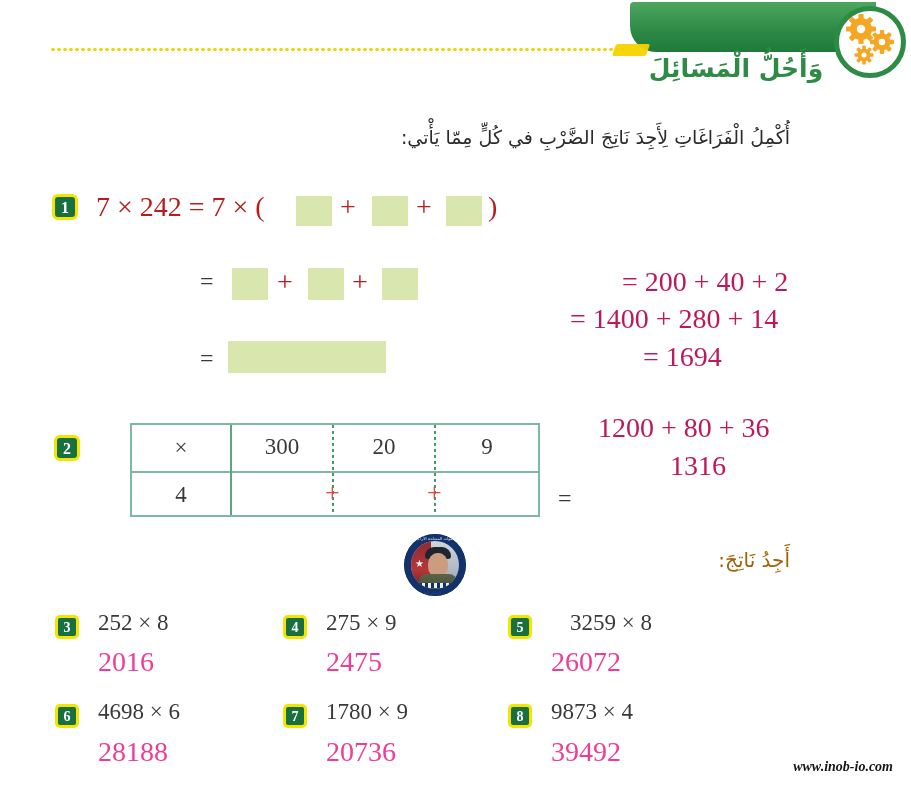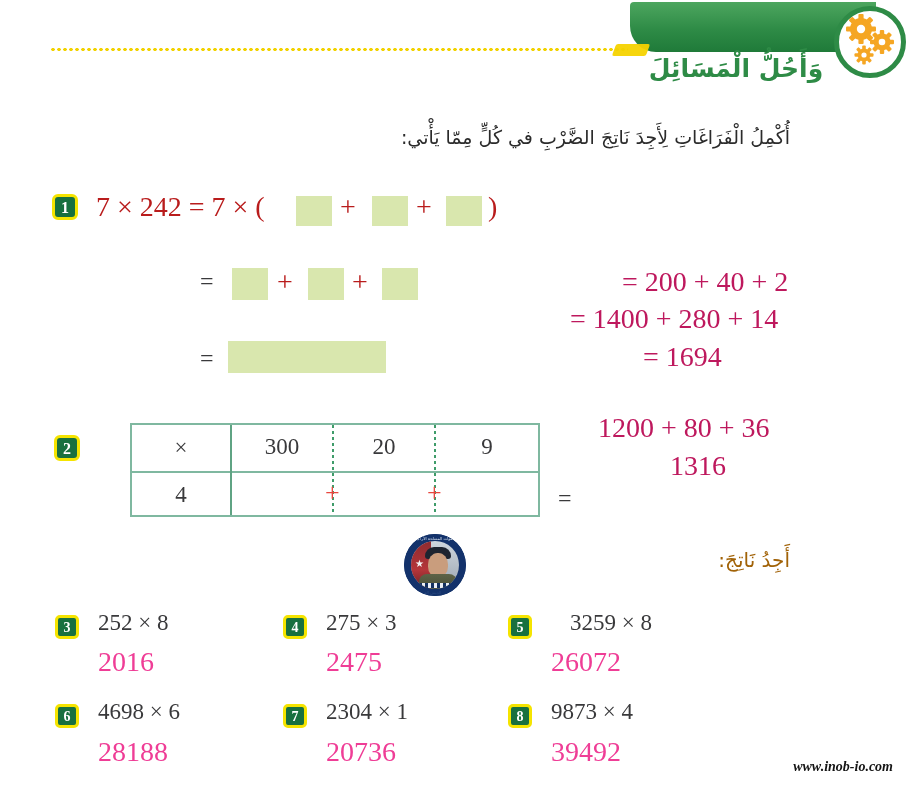--- a/index.html
+++ b/index.html
@@ -471,32 +471,32 @@
   </div>
 </div>
 
 <div id="find-product">أَجِدُ نَاتِجَ:</div>
 
 <div class="ex-badge" style="left:55px; top:615px;">3</div>
 <div class="ex-expr" style="left:98px; top:610px;">252 × 8</div>
 <div class="ex-ans" style="left:98px; top:646px;">2016</div>
 
 <div class="ex-badge" style="left:283px; top:615px;">4</div>
-<div class="ex-expr" style="left:326px; top:610px;">275 × 3</div>
+<div class="ex-expr" style="left:326px; top:610px;">275 × 9</div>
 <div class="ex-ans" style="left:326px; top:646px;">2475</div>
 
 <div class="ex-badge" style="left:508px; top:615px;">5</div>
 <div class="ex-expr" style="left:570px; top:610px;">3259 × 8</div>
 <div class="ex-ans" style="left:551px; top:646px;">26072</div>
 
 <div class="ex-badge" style="left:55px; top:704px;">6</div>
 <div class="ex-expr" style="left:98px; top:699px;">4698 × 6</div>
 <div class="ex-ans" style="left:98px; top:736px;">28188</div>
 
 <div class="ex-badge" style="left:283px; top:704px;">7</div>
-<div class="ex-expr" style="left:326px; top:699px;">2304 × 1</div>
+<div class="ex-expr" style="left:326px; top:699px;">1780 × 9</div>
 <div class="ex-ans" style="left:326px; top:736px;">20736</div>
 
 <div class="ex-badge" style="left:508px; top:704px;">8</div>
 <div class="ex-expr" style="left:551px; top:699px;">9873 × 4</div>
 <div class="ex-ans" style="left:551px; top:736px;">39492</div>
 
 <div id="watermark">www.inob-io.com</div>
 
 </body></html>

